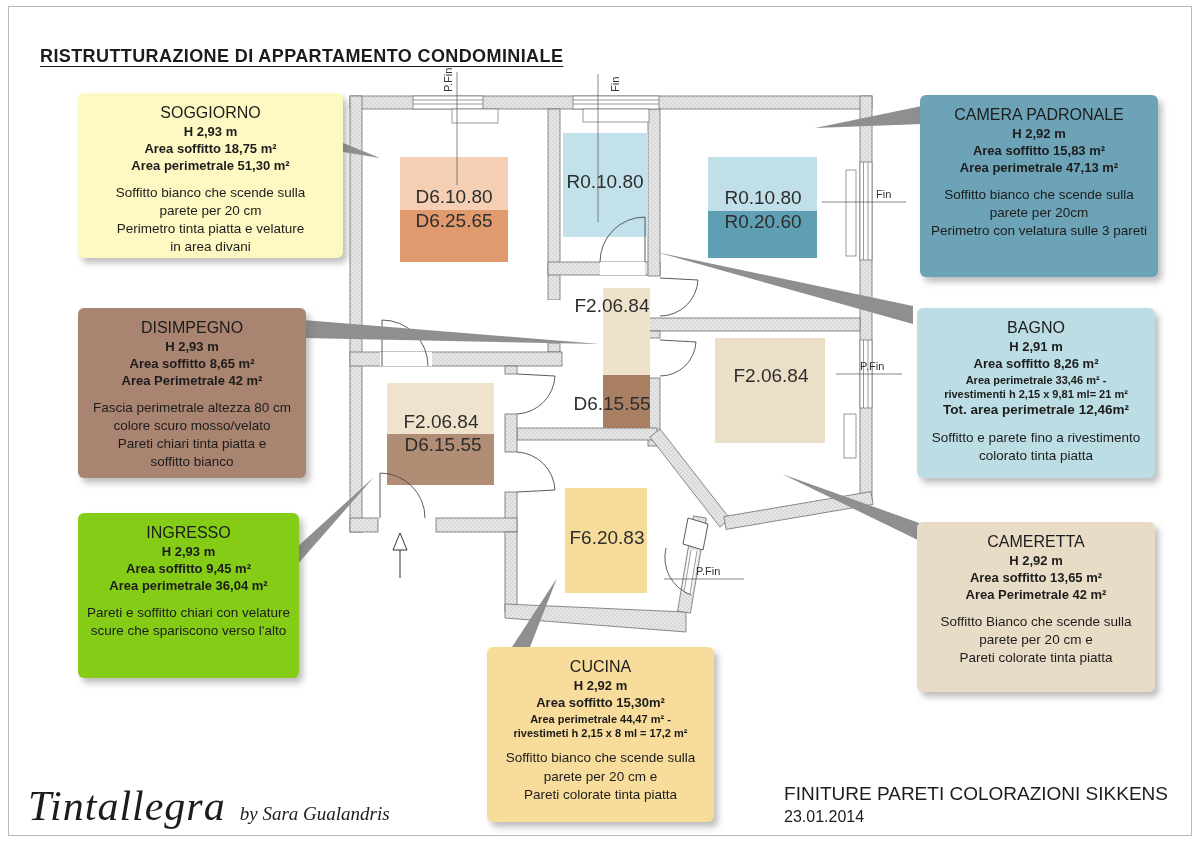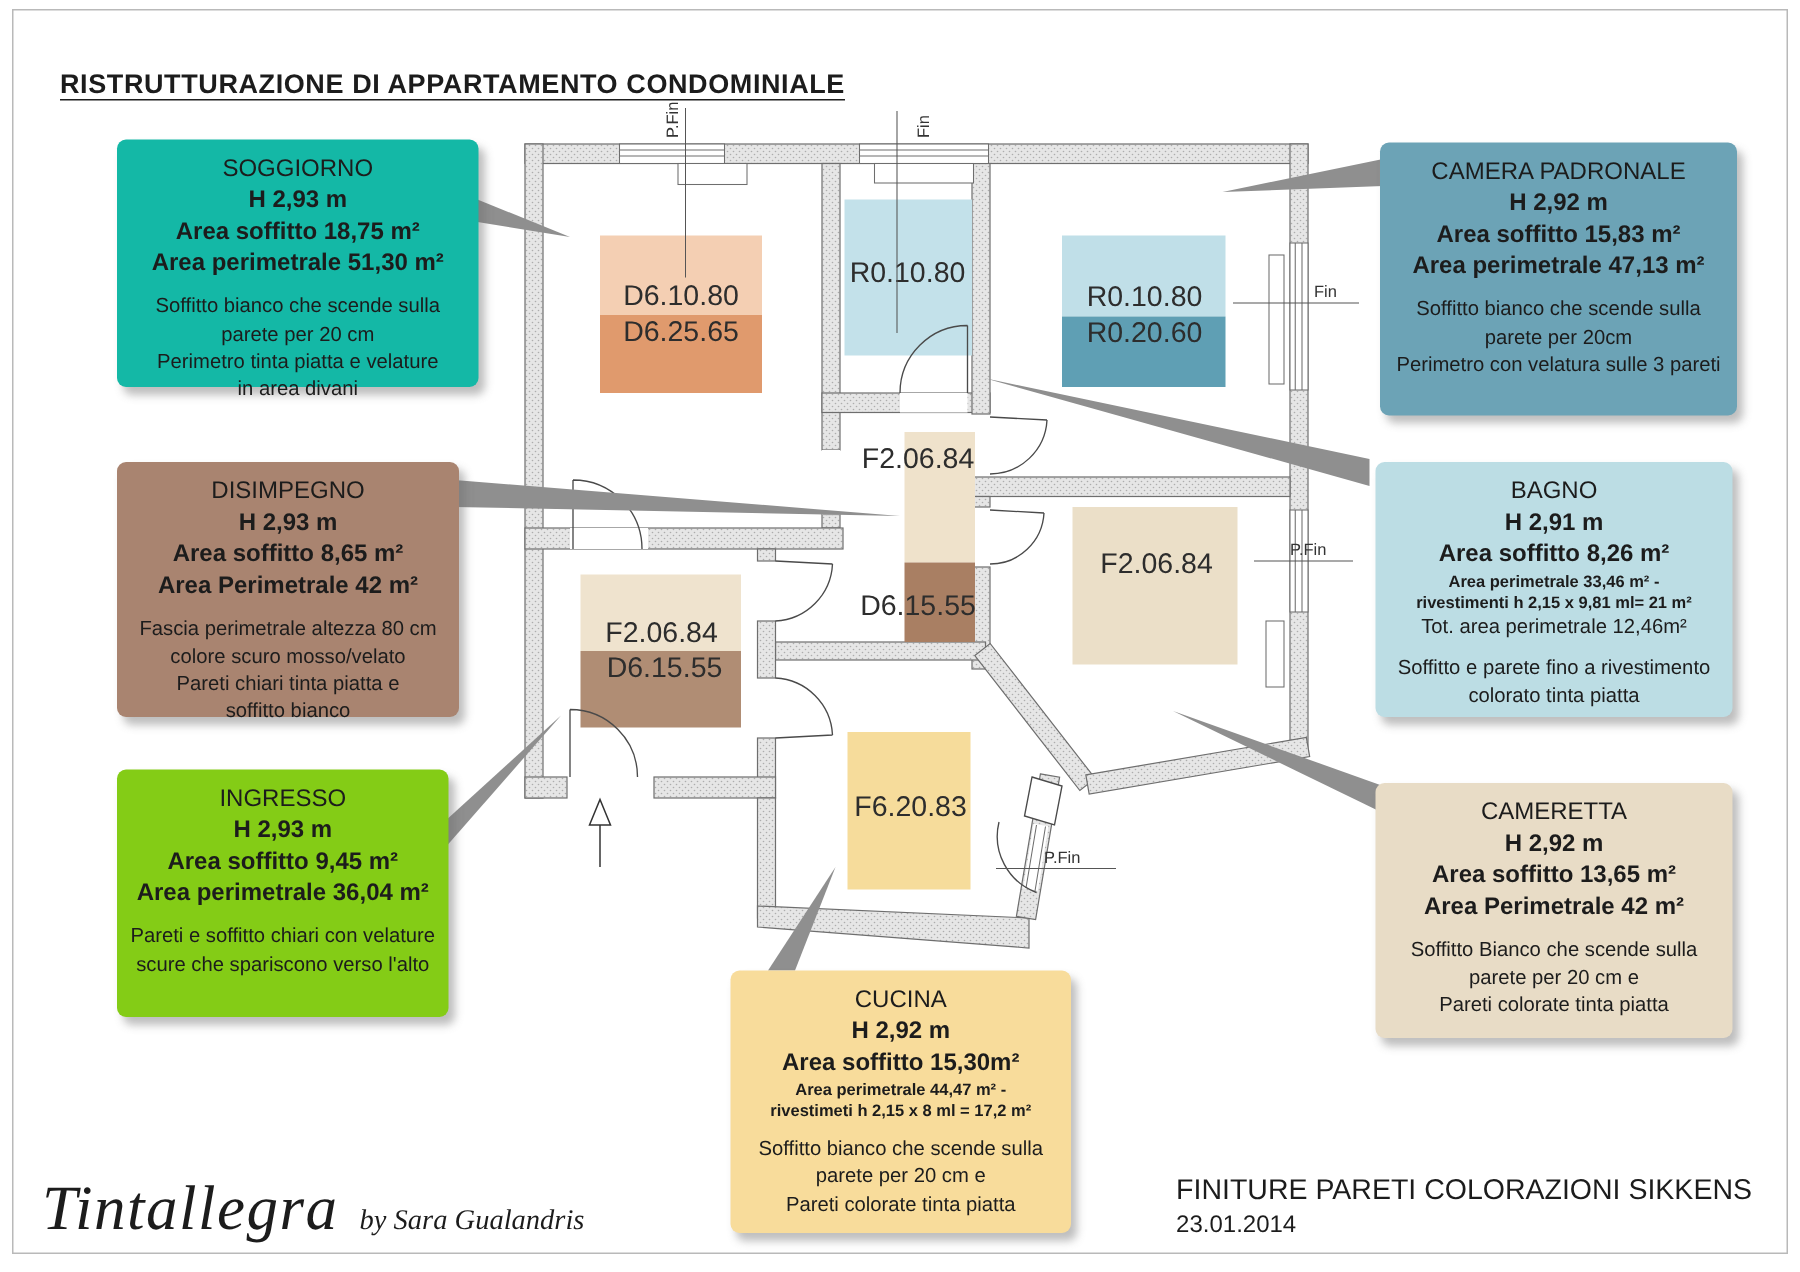--- a/index.html
+++ b/index.html
@@ -5,23 +5,23 @@
   html,body{margin:0;padding:0;background:#ffffff;}
   .page{position:relative;width:1200px;height:848px;background:#ffffff;overflow:hidden;
         font-family:"Liberation Sans",sans-serif;color:#1c1c1c;}
   .frame{position:absolute;left:8px;top:6px;right:8px;bottom:12px;border:1px solid #b9b9b9;pointer-events:none;}
   .main-title{position:absolute;left:40px;top:34px;font-size:18px;letter-spacing:.4px;
         text-decoration:underline;text-underline-offset:4px;z-index:3;}
   .plan-svg{position:absolute;left:0;top:0;z-index:1;}
   .room-box{position:absolute;z-index:2;border-radius:6px;text-align:center;
         box-shadow:4px 5px 6px rgba(110,110,110,.45);padding-top:11px;box-sizing:border-box;}
   .room-title{font-size:16px;margin-bottom:2px;}
-  .stat{font-size:16px;font-weight:bold;line-height:1.3;}
+  .stat{font-size:13px;font-weight:bold;line-height:1.3;}
   .small-stat{font-size:11px;font-weight:bold;line-height:1.3;}
-  .tot-stat{font-size:13.5px;font-weight:normal;line-height:1.35;}
+  .tot-stat{font-size:13.5px;font-weight:bold;line-height:1.35;}
   .desc{font-size:13.5px;line-height:1.35;}
   .desc-gap{height:9px;}
   .footer{position:absolute;right:32px;bottom:22px;text-align:left;z-index:2;}
   .footer-line1{font-size:19px;}
   .footer-date{font-size:16px;margin-top:3px;}
   .logo{position:absolute;left:28px;bottom:18px;z-index:2;font-family:"Liberation Serif",serif;
         font-style:italic;white-space:nowrap;}
   .logo-brand{font-size:42px;letter-spacing:1px;}
   .logo-brand::first-letter{font-size:54px;}
   .logo-byline{font-size:19px;margin-left:10px;}
@@ -166,21 +166,21 @@
       <polygon points="303,320 303,338 600,344"></polygon>
       <polygon points="296,548 296,566 374,477"></polygon>
       <polygon points="512,647 530,647 557,578"></polygon>
       <polygon points="922,106 922,124 815,128"></polygon>
       <polygon points="913,306 913,324 656,252"></polygon>
       <polygon points="922,524 922,542 782,474"></polygon>
     </g>
   </svg>
 
   <div id="boxes">
-      <div class="room-box" style="left: 78px; top: 93px; width: 241px; height: 165px; background: #14b8a6;">
+      <div class="room-box" style="left: 78px; top: 93px; width: 265px; height: 165px; background: #fef9c3;">
         <div class="room-title">SOGGIORNO</div>
         <div class="stat">H 2,93 m</div>
         <div class="stat">Area soffitto 18,75 m²</div>
         <div class="stat">Area perimetrale 51,30 m²</div>
         <div class="desc-gap"></div>
         <div class="desc">Soffitto bianco che scende sulla</div>
         <div class="desc">parete per 20 cm</div>
         <div class="desc">Perimetro tinta piatta e velature</div>
         <div class="desc">in area divani</div>
       </div>

